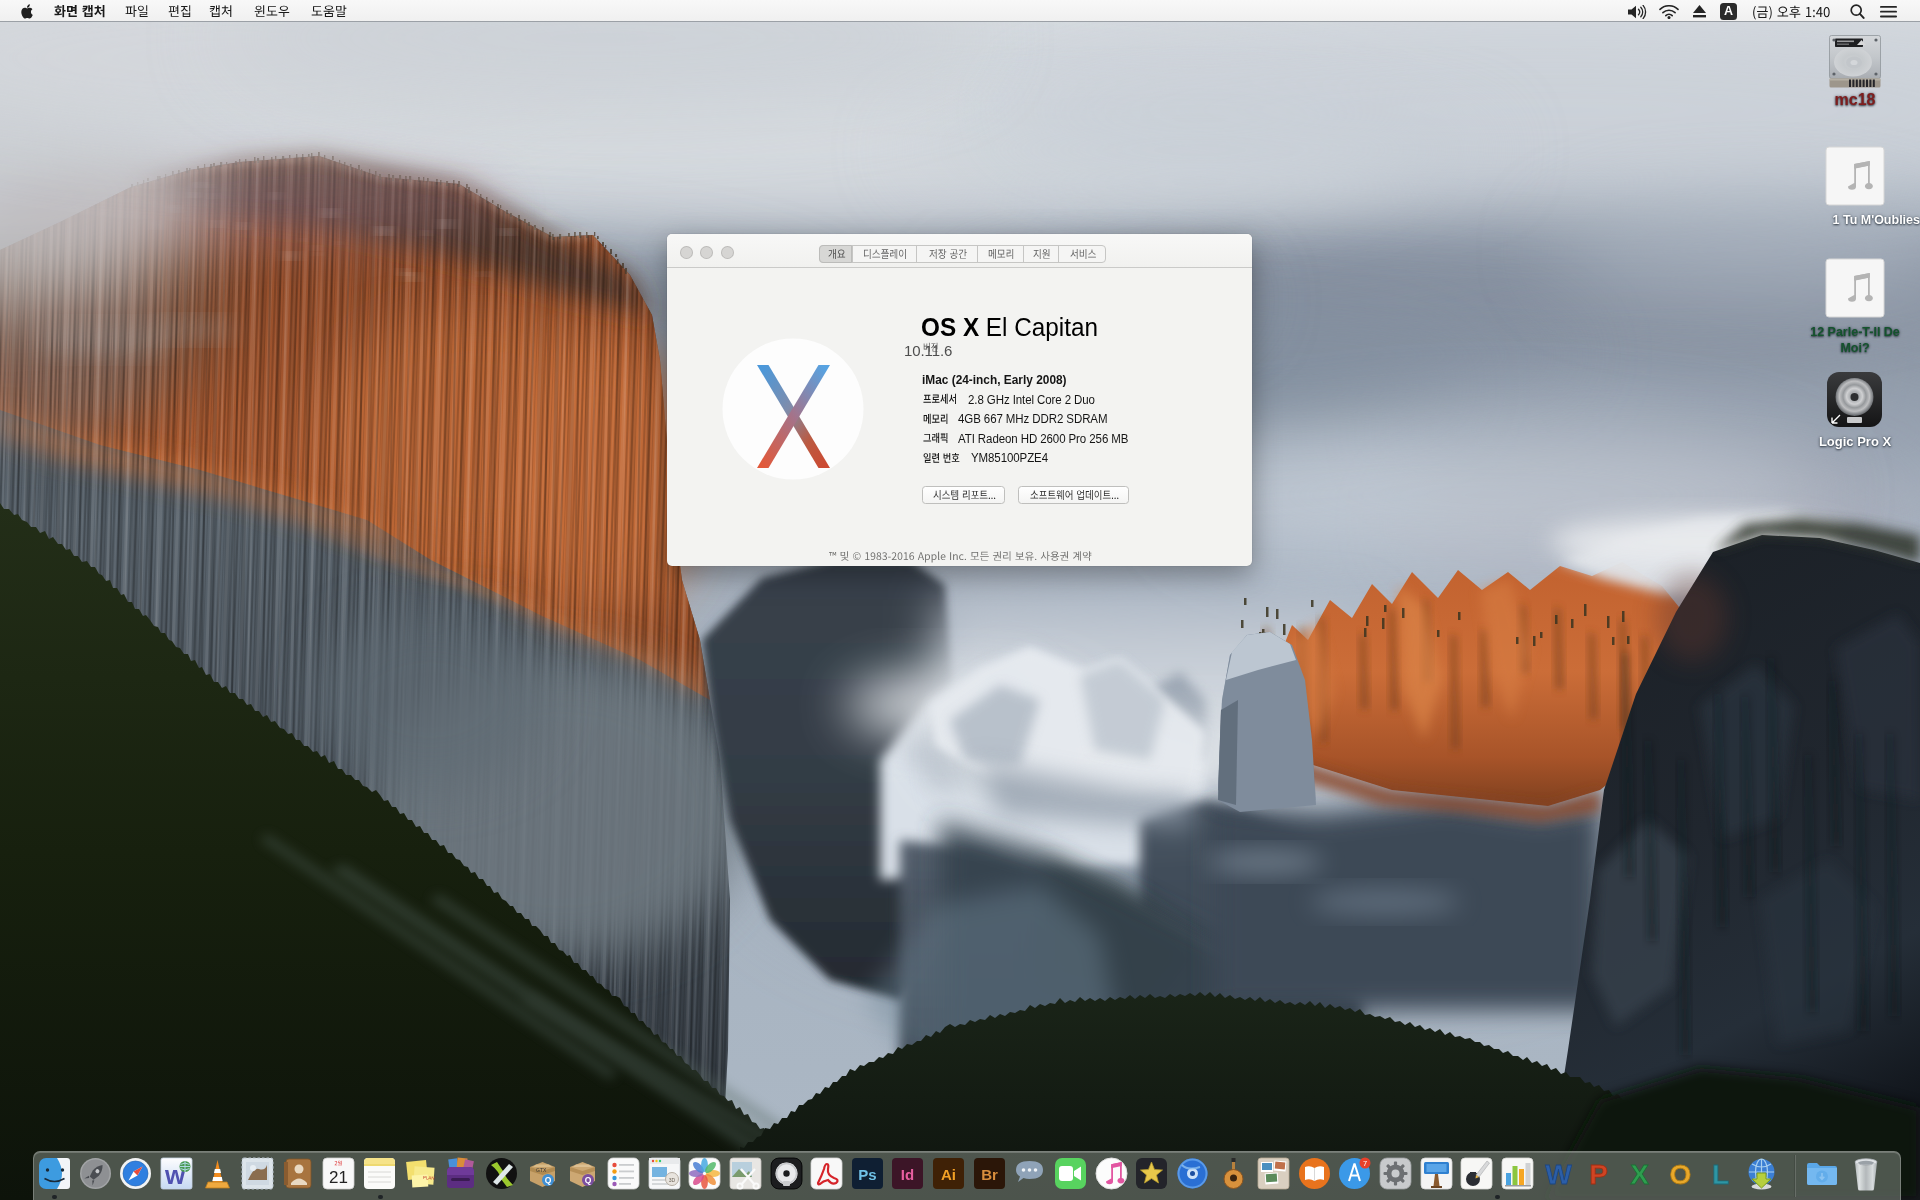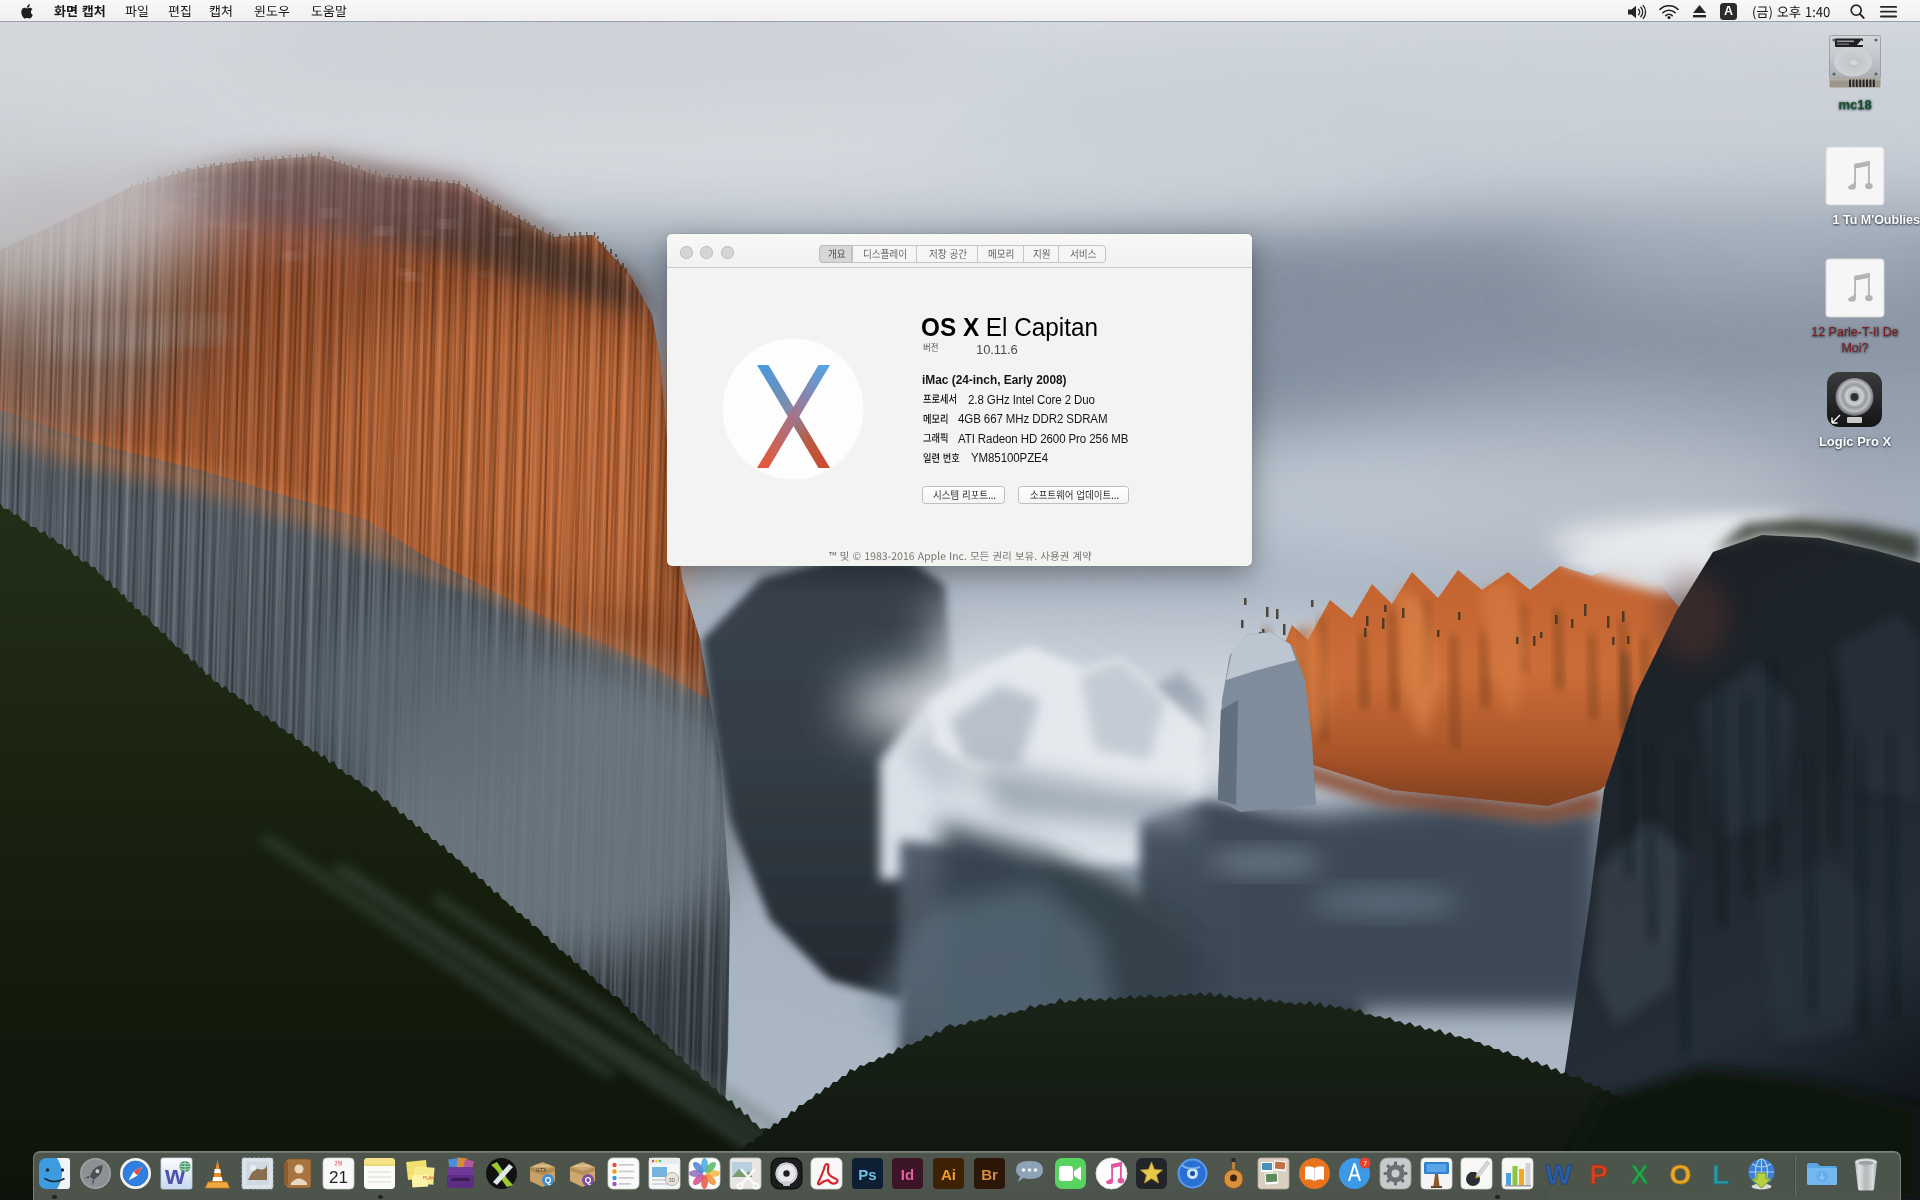--- a/index.html
+++ b/index.html
@@ -455,21 +455,21 @@
       </linearGradient>
 </defs>
 <circle cx="71" cy="71" r="70.5" fill="#fdfdfd"></circle>
 <path d="M35 27 L46.5 27 L108 130 L96.5 130 Z" fill="url(#xga)"></path>
 <path d="M96.5 27 L108 27 L46.5 130 L35 130 Z" fill="url(#xgb)"></path>
 </svg>
 <div class="abs" style="left:921px;top:312px;font-size:26px;color:#000;white-space:nowrap;transform:scaleX(0.935);transform-origin:0 0"><b>OS X</b> El Capitan</div>
 <svg style="position:absolute;left:922px;top:340px;" width="18" height="15">
     <path transform="translate(1,11) scale(0.84,1)" d="M1.7 -4.5H4.2V-2.2H1.7ZM0.9 -7.6V-1.5H5.0V-4.2H7.1V0.8H7.9V-8.3H7.1V-4.9H5.0V-7.6H4.2V-5.2H1.7V-7.6Z M16.3 -8.3V-5.8H14.5V-5.1H16.3V-1.6H17.1V-8.3ZM11.4 -2.2V0.6H17.4V-0.1H12.2V-2.2ZM10.0 -7.5V-6.9H12.0V-6.4C12.0 -5.1 11.1 -3.9 9.7 -3.5L10.2 -2.8C11.2 -3.2 12.1 -4.0 12.4 -5.0C12.8 -4.1 13.6 -3.4 14.6 -3.0L15.0 -3.6C13.7 -4.1 12.8 -5.2 12.8 -6.4V-6.9H14.8V-7.5Z" fill="#4e4e4e"></path>
   </svg>
-<div class="abs" style="left:976px;top:342px;font-size:13px;color:#4e4e4e;letter-spacing:-0.1px">10.11.6</div>
+<div class="abs" style="left:904px;top:342px;font-size:15px;color:#4e4e4e;letter-spacing:-0.1px">10.11.6</div>
 <div class="abs" style="left:922px;top:372.5px;font-size:12.5px;font-weight:bold;color:#151515;white-space:nowrap;transform:scaleX(0.95);transform-origin:0 0">iMac (24-inch, Early 2008)</div>
 <svg style="position:absolute;left:922px;top:391px;" width="37" height="17">
     <path transform="translate(1,12) scale(0.84,1)" d="M0.5 -1.3V-0.3H9.6V-1.3ZM1.3 -4.0V-3.1H8.8V-4.0H7.3V-7.3H8.8V-8.2H1.3V-7.3H2.7V-4.0ZM3.9 -7.3H6.2V-4.0H3.9Z M11.7 -3.9V-2.9H14.6V-1.2H10.6V-0.3H19.7V-1.2H15.7V-2.9H18.9V-3.9H12.9V-5.3H18.7V-8.4H11.7V-7.5H17.5V-6.2H11.7Z M28.2 -9.2V0.9H29.3V-9.2ZM26.2 -9.0V-5.6H24.7V-4.7H26.2V0.4H27.3V-9.0ZM22.7 -8.2V-6.4C22.7 -4.7 22.0 -2.9 20.6 -2.1L21.3 -1.2C22.3 -1.8 22.9 -2.8 23.3 -4.1C23.6 -2.9 24.2 -2.0 25.1 -1.4L25.8 -2.3C24.4 -3.1 23.8 -4.8 23.8 -6.5V-8.2Z M38.1 -9.2V-5.9H35.9V-4.9H38.1V0.9H39.2V-9.2ZM33.3 -8.3V-6.7C33.3 -4.8 32.4 -2.8 30.8 -2.1L31.5 -1.2C32.7 -1.8 33.5 -2.9 33.9 -4.3C34.4 -3.0 35.2 -1.9 36.3 -1.3L37.0 -2.3C35.5 -3.0 34.5 -4.8 34.5 -6.7V-8.3Z" fill="#151515"></path>
   </svg>
 <div class="abs" style="left:968px;top:392.8px;font-size:12.5px;color:#151515;white-space:nowrap;letter-spacing:-0.1px;transform:scaleX(0.92);transform-origin:0 0">2.8 GHz Intel Core 2 Duo</div>
 <svg style="position:absolute;left:922px;top:410.5px;" width="28" height="17">
     <path transform="translate(1,12) scale(0.84,1)" d="M3.7 -7.1V-2.6H1.9V-7.1ZM8.0 -9.2V0.9H9.1V-9.2ZM6.0 -9.0V-5.4H4.7V-8.0H0.8V-1.7H4.7V-4.5H6.0V0.4H7.1V-9.0Z M17.5 -7.4V-4.4H12.8V-7.4ZM11.6 -8.3V-3.5H14.6V-1.3H10.6V-0.3H19.7V-1.3H15.7V-3.5H18.7V-8.3Z M27.9 -9.2V0.9H29.0V-9.2ZM21.3 -8.2V-7.3H24.8V-5.4H21.3V-1.5H22.2C23.9 -1.5 25.4 -1.5 27.2 -1.8L27.1 -2.8C25.5 -2.5 24.1 -2.4 22.5 -2.4V-4.5H26.0V-8.2Z" fill="#151515"></path>
   </svg>
 <div class="abs" style="left:958px;top:412.3px;font-size:12.5px;color:#151515;white-space:nowrap;letter-spacing:-0.1px;transform:scaleX(0.92);transform-origin:0 0">4GB 667 MHz DDR2 SDRAM</div>
 <svg style="position:absolute;left:922px;top:430px;" width="28" height="17">
@@ -526,37 +526,37 @@
       <rect x="22.0" y="46.5" width="2" height="7.5"></rect>
       <rect x="25.4" y="46.5" width="2" height="7.5"></rect>
       <rect x="28.8" y="46.5" width="2" height="7.5"></rect>
       <rect x="32.2" y="46.5" width="2" height="7.5"></rect>
       <rect x="35.6" y="46.5" width="2" height="7.5"></rect>
       <rect x="39.0" y="46.5" width="2" height="7.5"></rect>
       <rect x="42.4" y="46.5" width="2" height="7.5"></rect>
       <rect x="45.8" y="46.5" width="2" height="7.5"></rect>
     </g>
 </svg>
-<div class="abs" style="left:1790px;top:97px;width:130px;font-weight:bold;font-size:13px;color:#14532d;text-shadow:0 1px 2px rgba(40,50,60,0.9),0 0 3px rgba(40,50,60,0.55);text-align:center;white-space:nowrap">mc18</div>
+<div class="abs" style="left:1790px;top:91px;width:130px;font-weight:bold;font-size:16px;color:#7f1d1d;text-shadow:0 1px 2px rgba(40,50,60,0.9),0 0 3px rgba(40,50,60,0.55);text-align:center;white-space:nowrap">mc18</div>
 <svg class="abs" style="left:1825px;top:146px" width="60" height="60" viewBox="0 0 60 60">
 <rect x="1" y="1" width="58" height="58" rx="3" fill="#f6f6f6" stroke="#d6d6d6" stroke-width="1"></rect>
 <g fill="#b4b4b4">
       <path d="M23 40.5 a4 3.2 0 1 0 8 0 L31 22 L43 19.7 L43 37 a4 3.2 0 1 0 1.8 0 L44.8 15 L29.2 18 L29.2 37"></path>
 <path d="M29.2 18 L44.8 15 L44.8 19.5 L29.2 22.7 Z"></path>
     </g>
   </svg>
 <div class="abs" style="left:1790px;top:213px;width:130px;font-weight:bold;font-size:12.5px;color:#fff;text-shadow:0 1px 2px rgba(40,50,60,0.9),0 0 3px rgba(40,50,60,0.55);text-align:right;white-space:nowrap">1 Tu M'Oublies</div>
 <svg class="abs" style="left:1825px;top:258px" width="60" height="60" viewBox="0 0 60 60">
 <rect x="1" y="1" width="58" height="58" rx="3" fill="#f6f6f6" stroke="#d6d6d6" stroke-width="1"></rect>
 <g fill="#b4b4b4">
       <path d="M23 40.5 a4 3.2 0 1 0 8 0 L31 22 L43 19.7 L43 37 a4 3.2 0 1 0 1.8 0 L44.8 15 L29.2 18 L29.2 37"></path>
 <path d="M29.2 18 L44.8 15 L44.8 19.5 L29.2 22.7 Z"></path>
     </g>
   </svg>
-<div class="abs" style="left:1790px;top:324px;width:130px;font-weight:normal;font-size:12.5px;color:#7f1d1d;text-shadow:0 1px 2px rgba(40,50,60,0.9),0 0 3px rgba(40,50,60,0.55);text-align:center;white-space:nowrap;white-space:normal;line-height:16px">12 Parle-T-Il De<br>Moi?</div>
+<div class="abs" style="left:1790px;top:324px;width:130px;font-weight:bold;font-size:12.5px;color:#14532d;text-shadow:0 1px 2px rgba(40,50,60,0.9),0 0 3px rgba(40,50,60,0.55);text-align:center;white-space:nowrap;white-space:normal;line-height:16px">12 Parle-T-Il De<br>Moi?</div>
 <svg class="abs" style="left:1826px;top:371px" width="57" height="57" viewBox="0 0 57 57">
 <defs>
       <radialGradient id="lpx" cx="0.5" cy="0.48" r="0.55">
 <stop offset="0" stop-color="#dfe0e1"></stop>
         <stop offset="0.2" stop-color="#a8abae"></stop>
         <stop offset="0.38" stop-color="#cfd0d2"></stop>
         <stop offset="0.55" stop-color="#96999c"></stop>
         <stop offset="0.72" stop-color="#bebfc1"></stop>
         <stop offset="0.88" stop-color="#7a7d81"></stop>
         <stop offset="1" stop-color="#4a4c4f"></stop>

